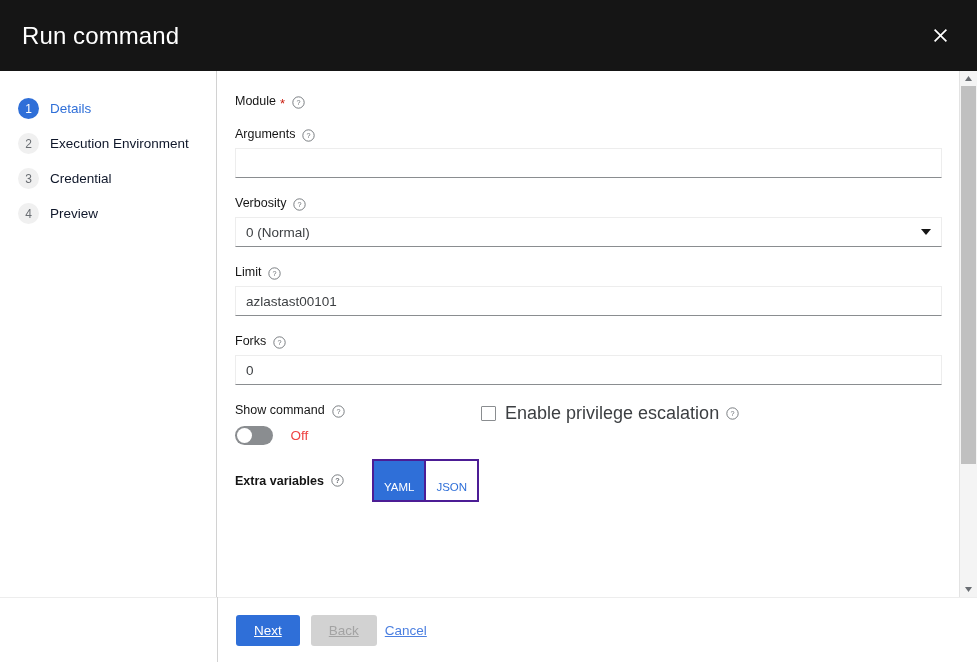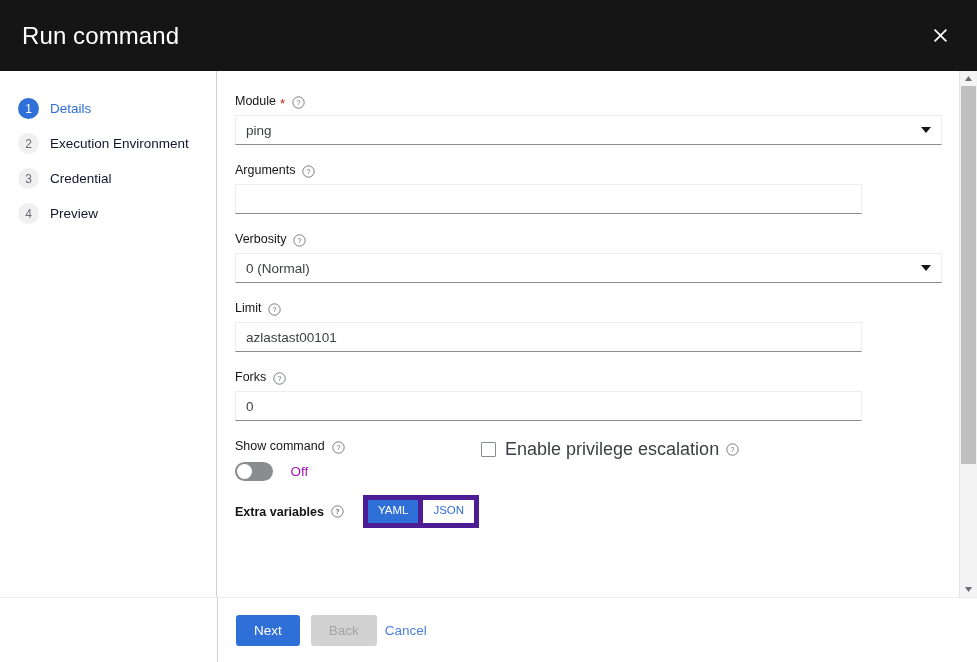--- a/index.html
+++ b/index.html
@@ -130,21 +130,21 @@
     font-size: 13px;
     line-height: 10px;
   }
   .help-icon {
     margin-left: 7px;
     display: inline-flex;
     align-items: center;
     cursor: pointer;
   }
   .text-input {
-    width: 627px;
+    width: 707px;
     height: 30px;
     box-sizing: border-box;
     border: 1px solid #ededed;
     border-bottom: 1px solid #8a8d90;
     background: #ffffff;
     font-family: "Liberation Sans", sans-serif;
     font-size: 13.5px;
     color: #3c3f42;
     padding: 0 10px;
     outline: none;
@@ -180,21 +180,21 @@
   }
   .switch .knob {
     position: absolute;
     left: 2px; top: 2px;
     width: 15px; height: 15px;
     border-radius: 50%;
     background: #ffffff;
   }
   .switch-label {
     font-size: 13.5px;
-    color: #a21caf;
+    color: #ef4444;
     margin-left: 13px;
     vertical-align: middle;
   }
   .check-col { display: flex; align-items: center; padding-top: 1px; }
   .checkbox {
     width: 13px; height: 13px;
     border: 1px solid #8a8d90;
     background: #fff;
     border-radius: 1px;
     margin-right: 9px;
@@ -210,27 +210,27 @@
     display: flex;
     align-items: center;
     margin-top: 6px;
     position: relative;
   }
   .extravars-label {
     display: flex;
     font-size: 12.5px;
     font-weight: bold;
     color: #151515;
-    margin-right: 19px;
+    margin-right: 28px;
   }
   .seg-group { display: flex; }
   .seg-btn {
     font-size: 11.5px;
-    padding: 4px 10px 5px;
-    border: 5px solid #4c1d95;
+    padding: 20px 10px 5px;
+    border: 2px solid #4c1d95;
     background: #ffffff;
     color: #2f6fd8;
     cursor: pointer;
     font-family: "Liberation Sans", sans-serif;
     line-height: 1.2;
   }
   .seg-btn.active {
     background: #2f6fd8;
     color: #ffffff;
   }
@@ -275,20 +275,21 @@
     box-sizing: border-box;
   }
   .btn {
     font-family: "Liberation Sans", sans-serif;
     font-size: 13.5px;
     border: none;
     border-radius: 3px;
     padding: 0 18px;
     height: 31px;
     cursor: pointer;
+    text-decoration: underline;
   }
   .btn-primary { background: #2f6fd8; color: #ffffff; }
   .btn-disabled { background: #d2d2d2; color: #a3a3a3; cursor: not-allowed; margin-left: 11px; }
   .btn-link {
     background: none;
     color: #4b7fe0;
     padding: 0 8px;
   }
   .footer-divider {
     position: absolute;
@@ -340,24 +341,20 @@
         <div class="form-group">
           <div class="field-label">
             <span>Module</span>
             <span class="required-star">*</span>
             <span class="help-icon">
               <svg width="13" height="13" viewBox="0 0 16 16">
                   <circle cx="8" cy="8" r="7" fill="none" stroke="#6a6e73" stroke-width="1.1"></circle>
                   <text x="8" y="11.6" font-size="9" text-anchor="middle" fill="#6a6e73" font-family="Liberation Sans, sans-serif">?</text>
                 </svg>
             </span>
-          </div>
-          <div class="select-wrap">
-            <input class="text-input" readonly="" value="ping" style="">
-            <span class="caret"></span>
           </div>
         </div>
 
         <div class="form-group">
           <div class="field-label">
             <span>Arguments</span>
             <span class="help-icon">
               <svg width="13" height="13" viewBox="0 0 16 16">
                   <circle cx="8" cy="8" r="7" fill="none" stroke="#6a6e73" stroke-width="1.1"></circle>
                   <text x="8" y="11.6" font-size="9" text-anchor="middle" fill="#6a6e73" font-family="Liberation Sans, sans-serif">?</text>

